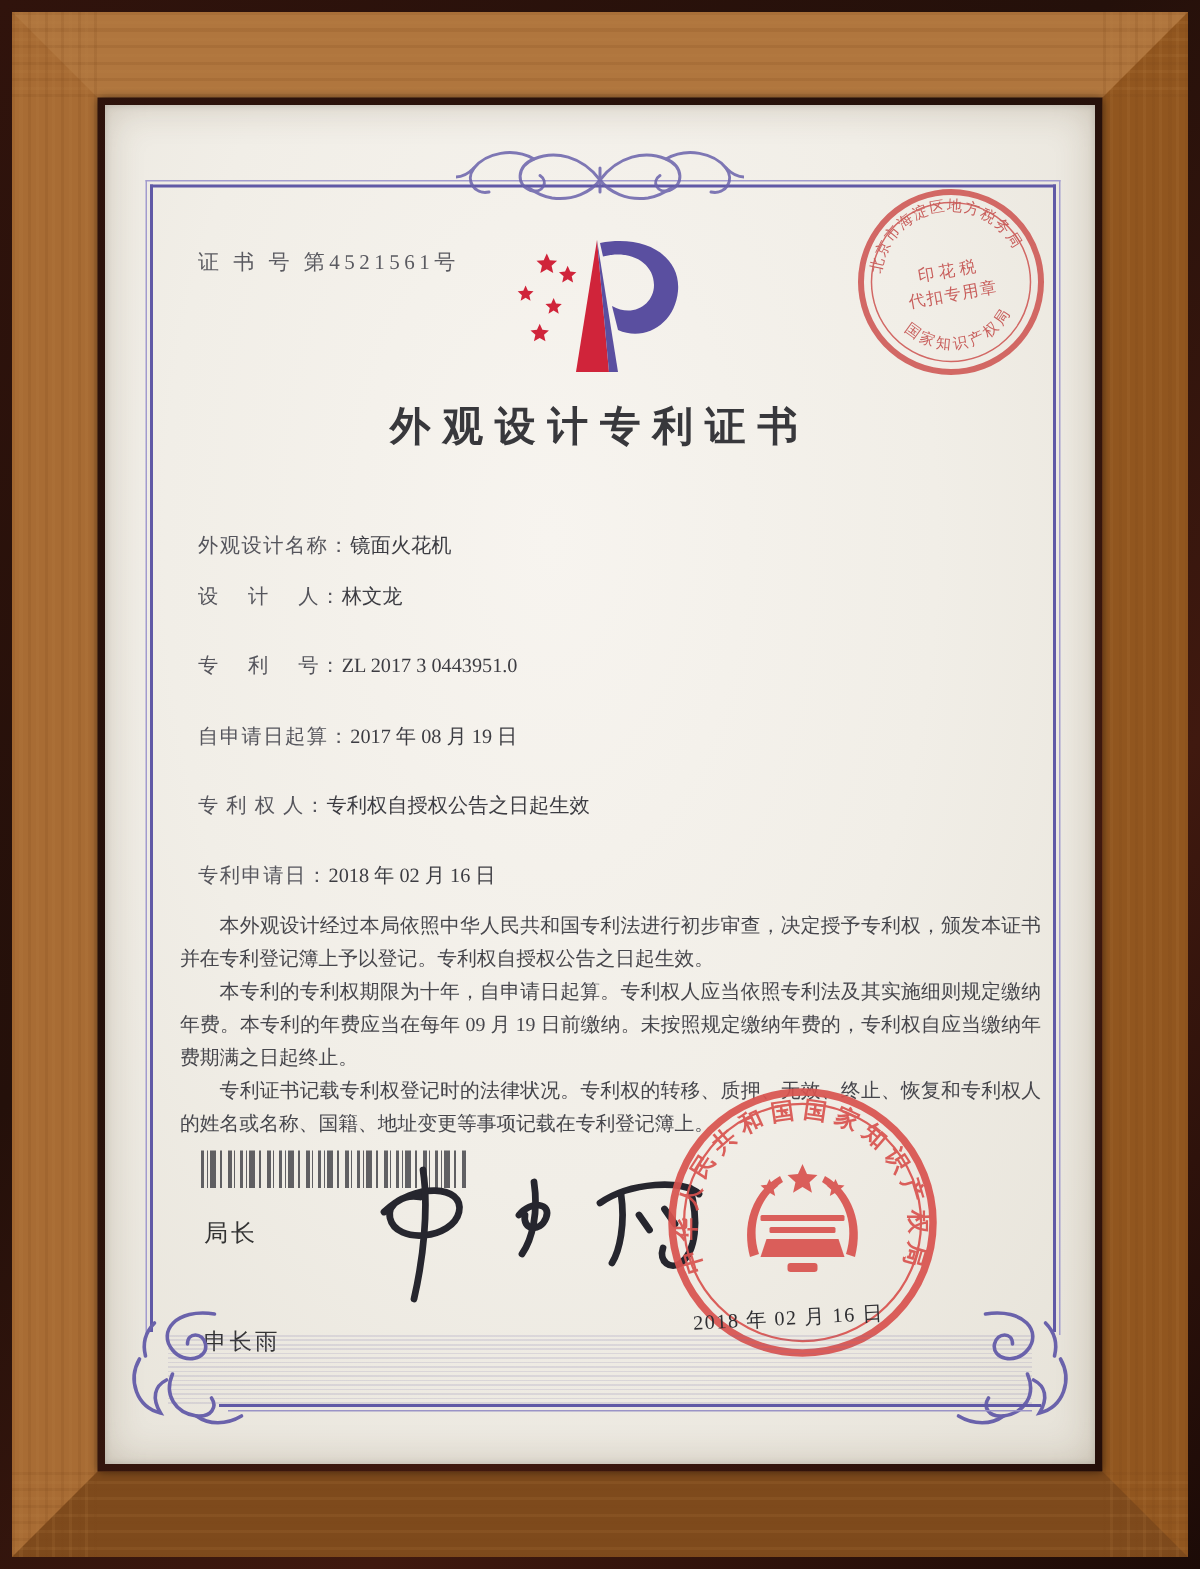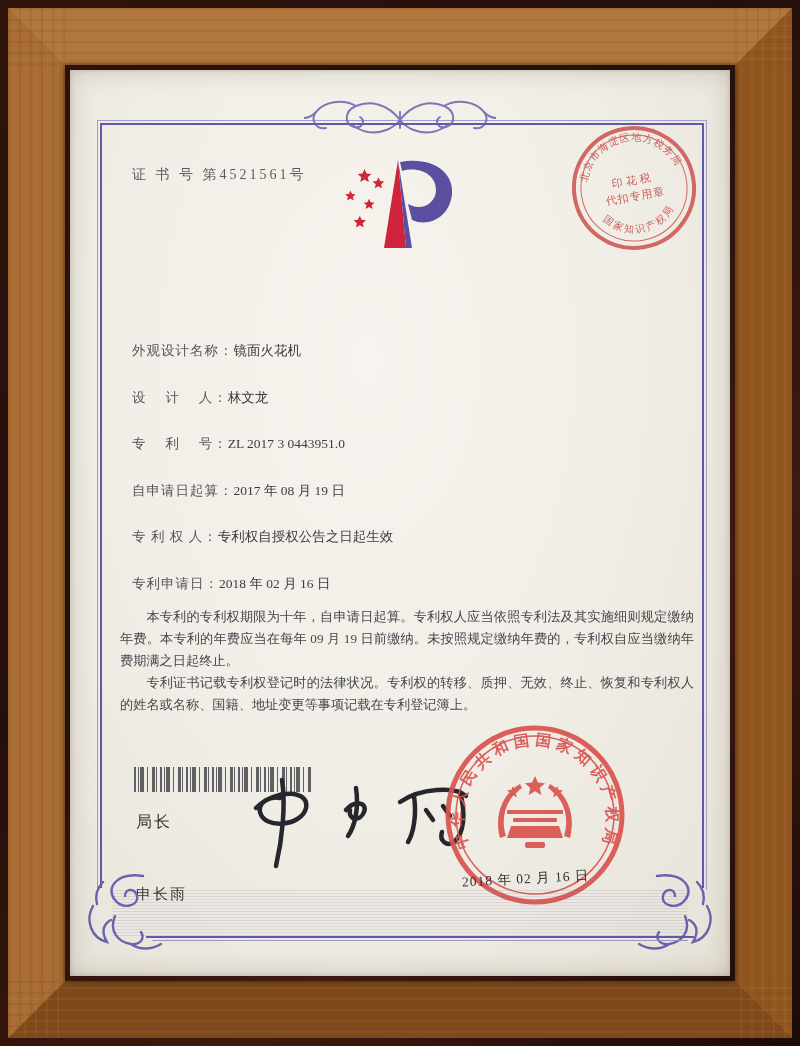--- a/index.html
+++ b/index.html
@@ -45,21 +45,21 @@
   
   .cert-no { position:absolute; left:62px; top:96px; font-size:14px; color:#5a5a60; letter-spacing:3px; }
   .logo { position:absolute; left:258px; top:86px; width:146px; height:100px; }
   .title { position:absolute; left:0; top:196px; width:100%; text-align:center;
     font-size:27px; font-weight:bold; color:#38383c; letter-spacing:8px; }
 
   .fields { position:absolute; left:62px; top:272px; width:540px; }
   .field-row { position:absolute; left:0; font-size:13.5px; color:#46464c; white-space:nowrap; }
   .field-row .lab { letter-spacing:1px; color:#55555c; }
   .field-row .val { color:#3c3c42; }
-  .fr0{top:0} .fr1{top:47px} .fr2{top:93px} .fr3{top:140px} .fr4{top:186px} .fr5{top:233px}
+  .fr0{top:13px} .fr1{top:47px} .fr2{top:93px} .fr3{top:140px} .fr4{top:186px} .fr5{top:233px}
 
   .body-text { position:absolute; left:50px; top:536px; width:574px;
     font-size:13.2px; line-height:22px; color:#46464c; text-align:justify; }
   .body-text p { text-indent:2em; }
 
   .barcode { position:absolute; left:64px; top:697px; width:178px; height:25px; opacity:.78;
     background:repeating-linear-gradient(90deg,
       #38383e 0 2px, rgba(0,0,0,0) 2px 4px,
       #38383e 4px 5px, rgba(0,0,0,0) 5px 6px,
       #38383e 6px 10px, rgba(0,0,0,0) 10px 13px,
@@ -120,20 +120,21 @@
       <path d="M34 14 l2.6 5.8 6.2.6 -4.7 4.2 1.4 6.2 -5.5-3.3 -5.5 3.3 1.4-6.2 -4.7-4.2 6.2-.6z" transform="translate(20,34) scale(.62)"></path>
       <path d="M34 14 l2.6 5.8 6.2.6 -4.7 4.2 1.4 6.2 -5.5-3.3 -5.5 3.3 1.4-6.2 -4.7-4.2 6.2-.6z" transform="translate(8,50) scale(.7)"></path>
       <polygon points="70,4 78,92 56,92"></polygon>
     </g>
     <g fill="#5a4fa0">
       <polygon points="70,4 84,92 78,92"></polygon>
       <path d="M72,6 C104,0 126,16 124,38 C122,60 102,72 84,64 L80,48 C94,56 108,47 108,34 C108,19 92,10 74,15 Z"></path>
     </g>
   </svg>
 
+  <div class="title">外观设计专利证书</div>
 
   <svg class="seal-tax" viewBox="0 0 132 132">
     <circle cx="66" cy="66" r="60" fill="none" stroke="#cf5a57" stroke-width="4"></circle>
     <circle cx="66" cy="66" r="53" fill="none" stroke="#cf5a57" stroke-width="1"></circle>
     <defs>
       <path id="taxTop" d="M 22,82 A 47,47 0 1 1 110,82"></path>
       <path id="taxBottom" d="M 26,86 A 45,45 0 0 0 106,86"></path>
     </defs>
     <text font-size="10" fill="#c4504e" letter-spacing="1">
       <textPath href="#taxTop" startOffset="50%" text-anchor="middle">北京市海淀区地方税务局</textPath>
@@ -148,20 +149,21 @@
   <div class="fields">
     <div class="field-row fr0"><span class="lab">外观设计名称：</span><span class="val">镜面火花机</span></div>
     <div class="field-row fr1"><span class="lab">设　 计　 人：</span><span class="val">林文龙</span></div>
     <div class="field-row fr2"><span class="lab">专　 利　 号：</span><span class="val">ZL 2017 3 0443951.0</span></div>
     <div class="field-row fr3"><span class="lab">自申请日起算：</span><span class="val">2017 年 08 月 19 日</span></div>
     <div class="field-row fr4"><span class="lab">专 利 权 人：</span><span class="val">专利权自授权公告之日起生效</span></div>
     <div class="field-row fr5"><span class="lab">专利申请日：</span><span class="val">2018 年 02 月 16 日</span></div>
   </div>
 
   <div class="body-text">
+    <p>本外观设计经过本局依照中华人民共和国专利法进行初步审查，决定授予专利权，颁发本证书并在专利登记簿上予以登记。专利权自授权公告之日起生效。</p>
     <p>本专利的专利权期限为十年，自申请日起算。专利权人应当依照专利法及其实施细则规定缴纳年费。本专利的年费应当在每年 09 月 19 日前缴纳。未按照规定缴纳年费的，专利权自应当缴纳年费期满之日起终止。</p>
     <p>专利证书记载专利权登记时的法律状况。专利权的转移、质押、无效、终止、恢复和专利权人的姓名或名称、国籍、地址变更等事项记载在专利登记簿上。</p>
   </div>
 
   <div class="barcode"></div>
 
   <div class="signer-title">局长</div>
   <div class="signer-name">申长雨</div>
   <svg class="signature" viewBox="0 0 282 98">
     <g stroke="#26262e" stroke-width="4.5" fill="none" stroke-linecap="round" stroke-linejoin="round">

